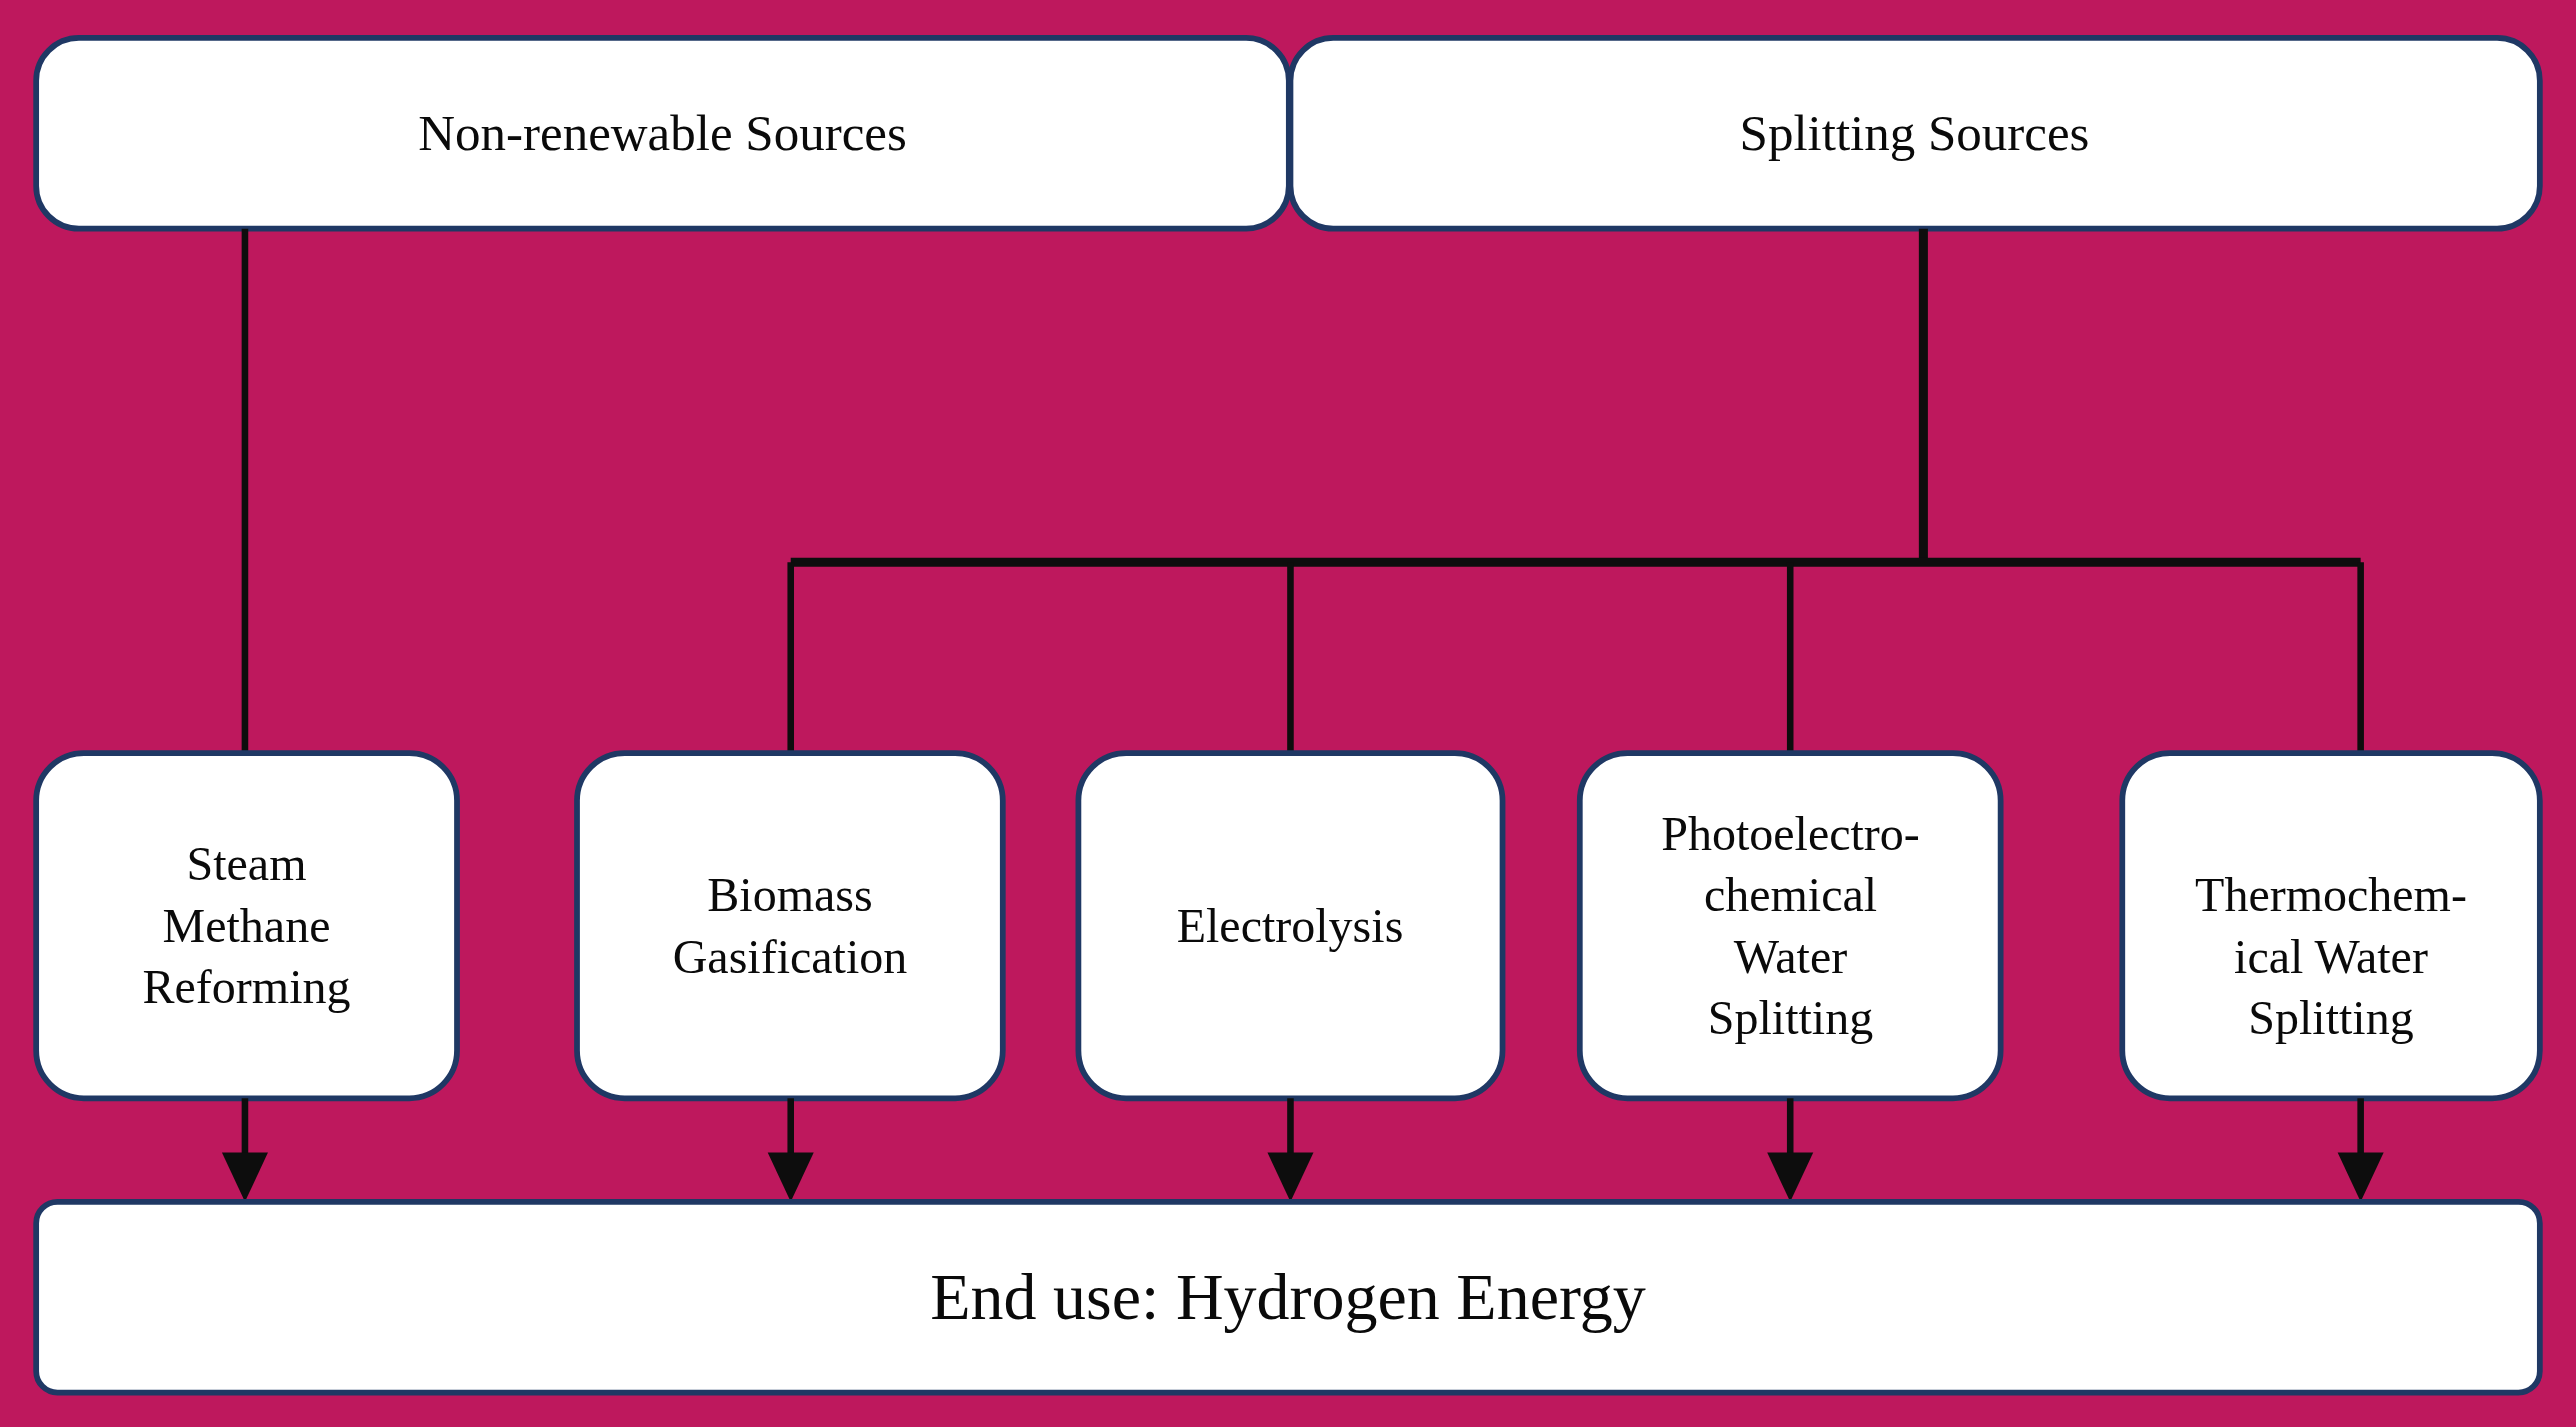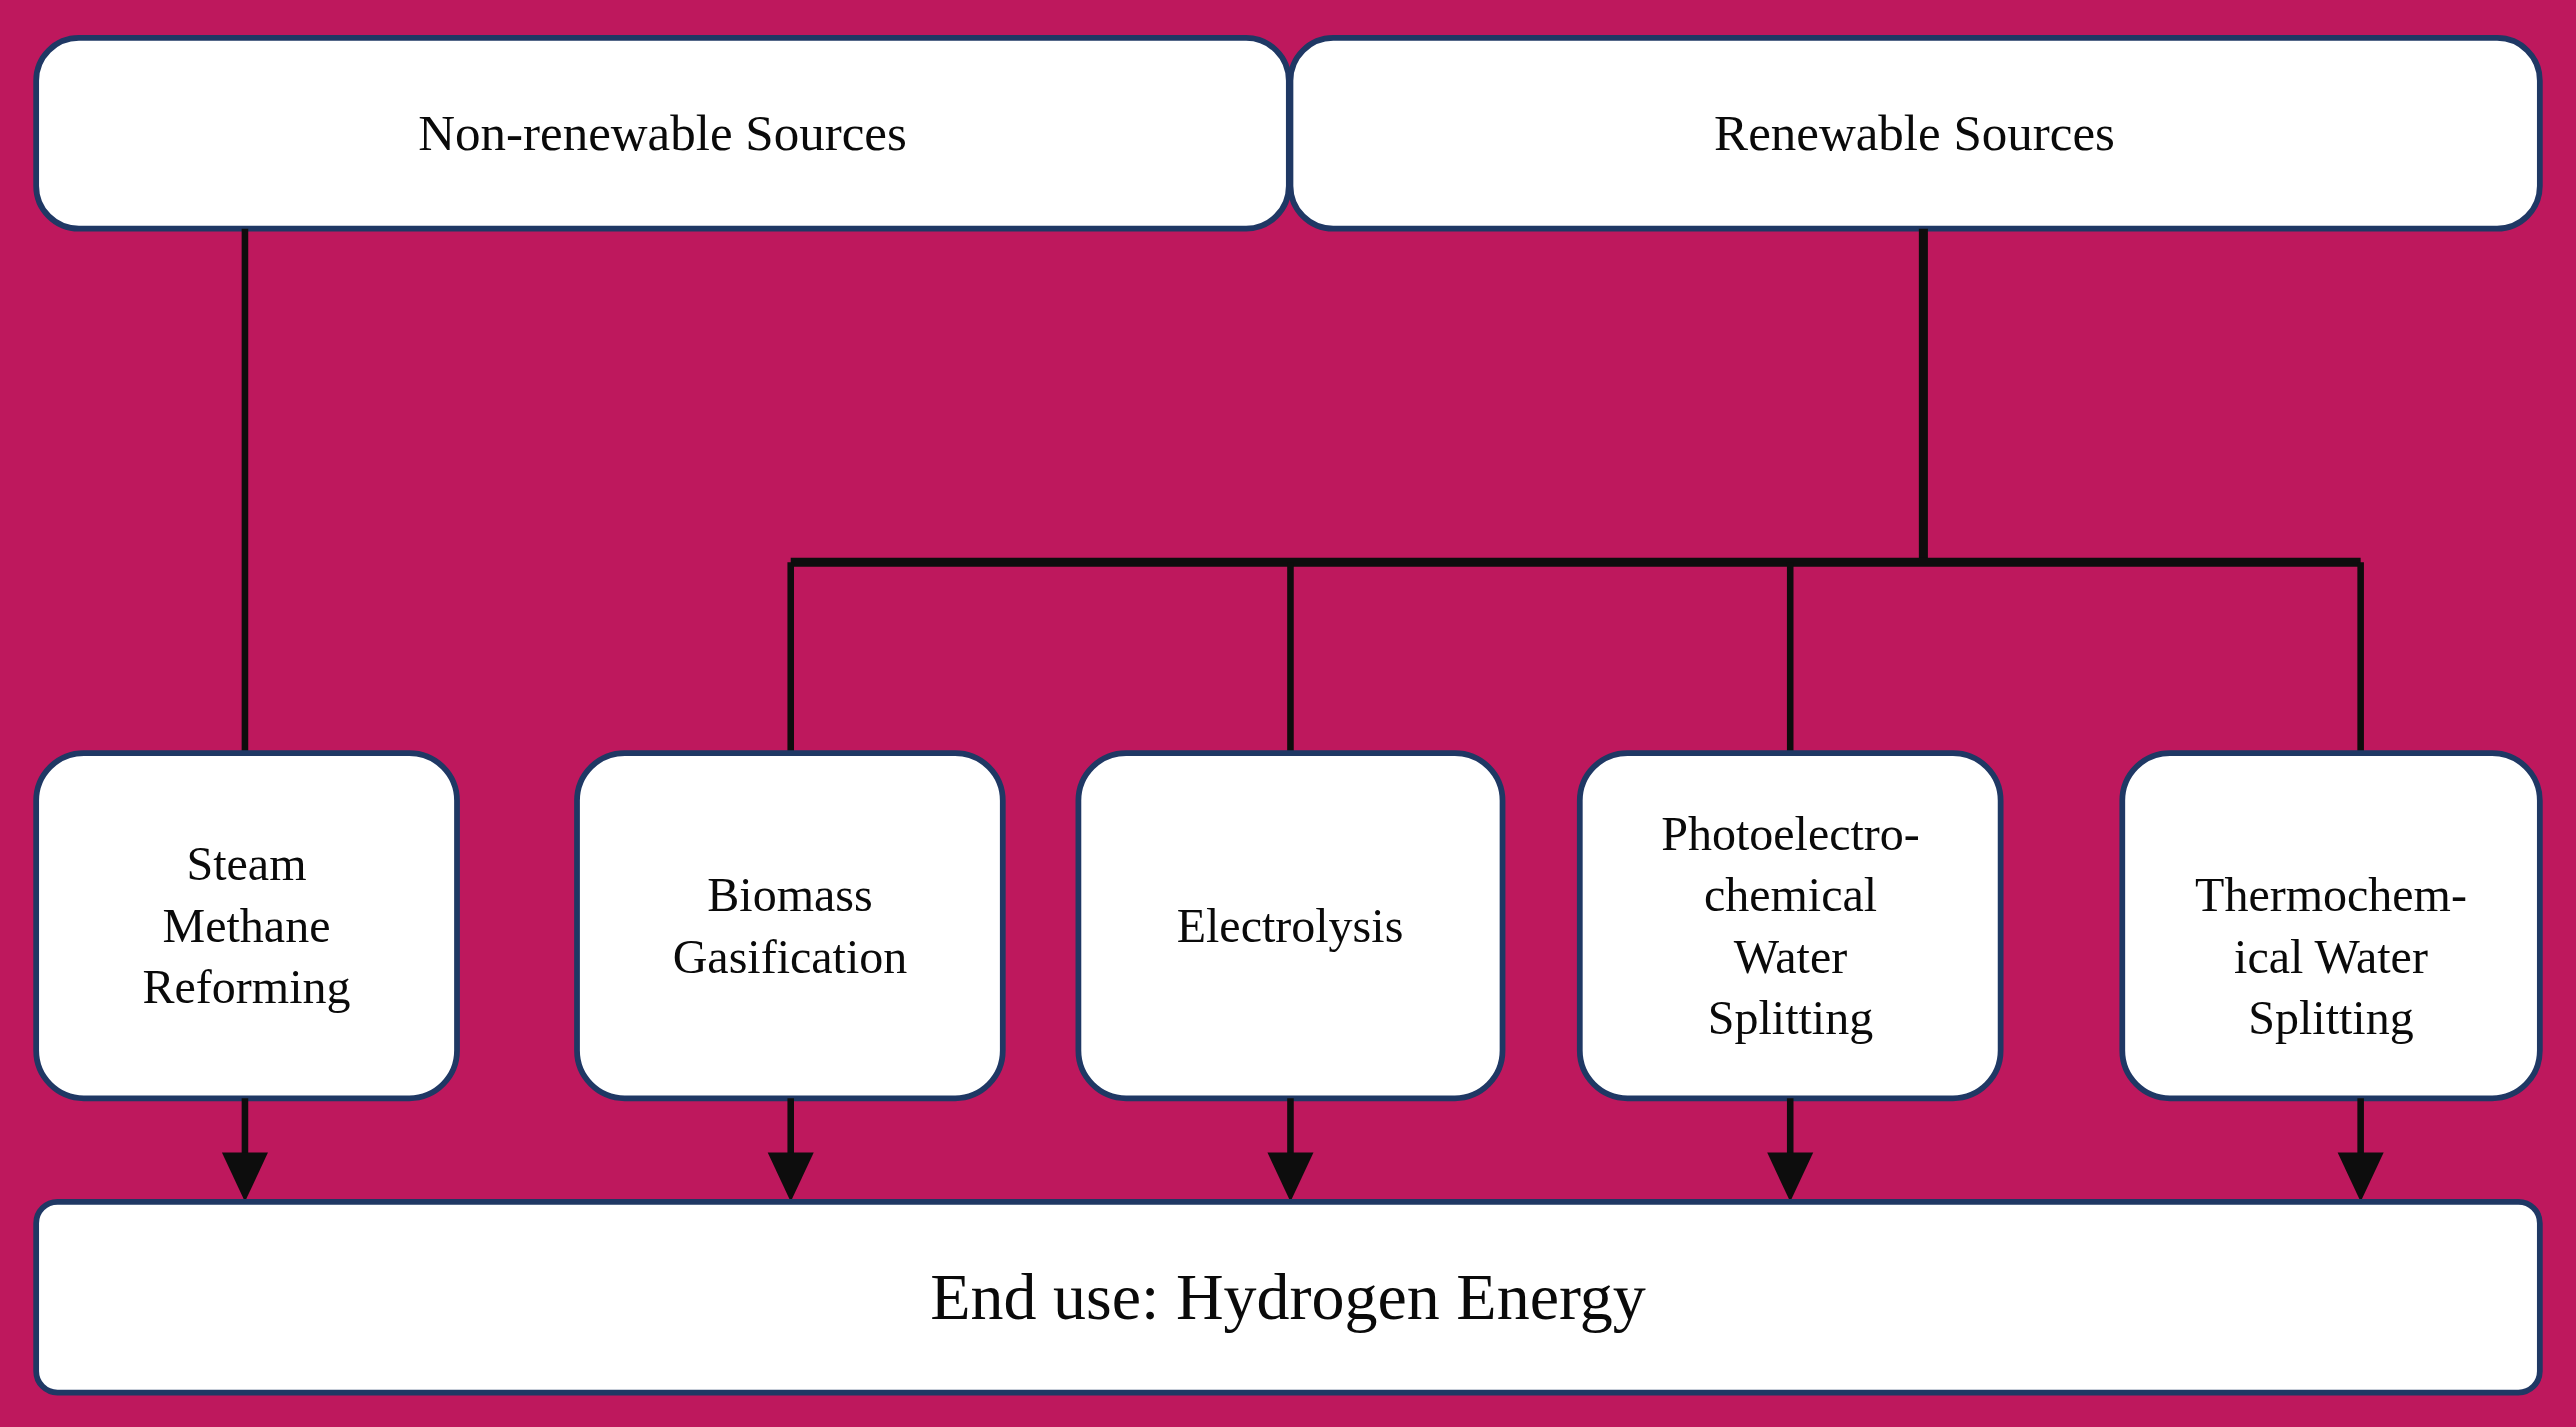--- a/index.html
+++ b/index.html
@@ -107,21 +107,21 @@
     <g>
       <line class="connector" x1="2872" y1="1336" x2="2872" y2="1440"></line>
       <polygon class="arrow-head" points="2872,1462 2844,1402 2900,1402"></polygon>
     </g>
 
     <rect class="node-box" x="44" y="1462" width="3046" height="232" rx="26" ry="26"></rect>
   </svg>
 
   <div class="node-label label-top" style="left:36px; top:38px; width:1253px; height:191px;">Non-renewable Sources</div>
 
-  <div class="node-label label-top" style="left:1290px; top:38px; width:1249px; height:191px;">Renewable Sources</div>
+  <div class="node-label label-top" style="left:1290px; top:38px; width:1249px; height:191px;">Splitting Sources</div>
 
   <div class="node-label label-mid" style="left:36px; top:753px; width:421px; height:345px;">Steam
 Methane
 Reforming</div>
 
   <div class="node-label label-mid" style="left:577px; top:753px; width:426px; height:345px;">Biomass
 Gasification</div>
 
   <div class="node-label label-mid" style="left:1078px; top:753px; width:424px; height:345px;">Electrolysis</div>
 

